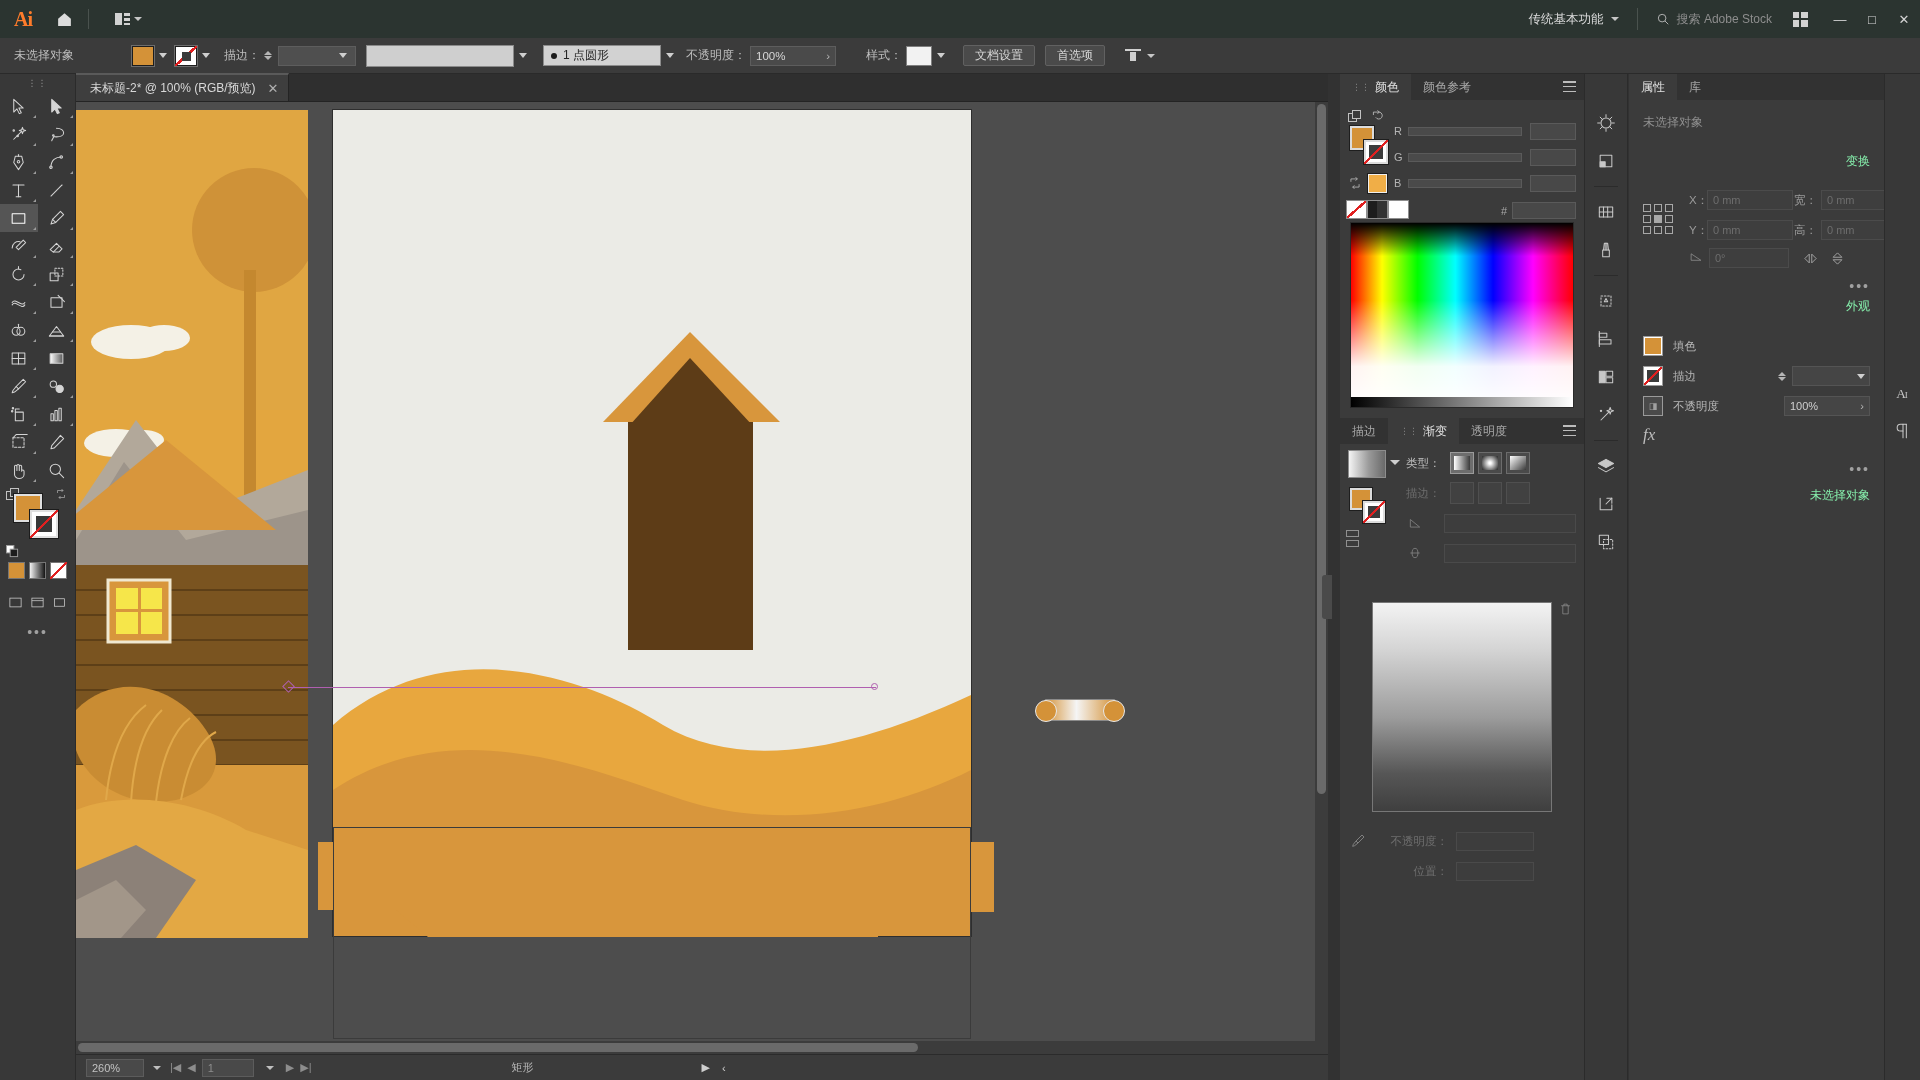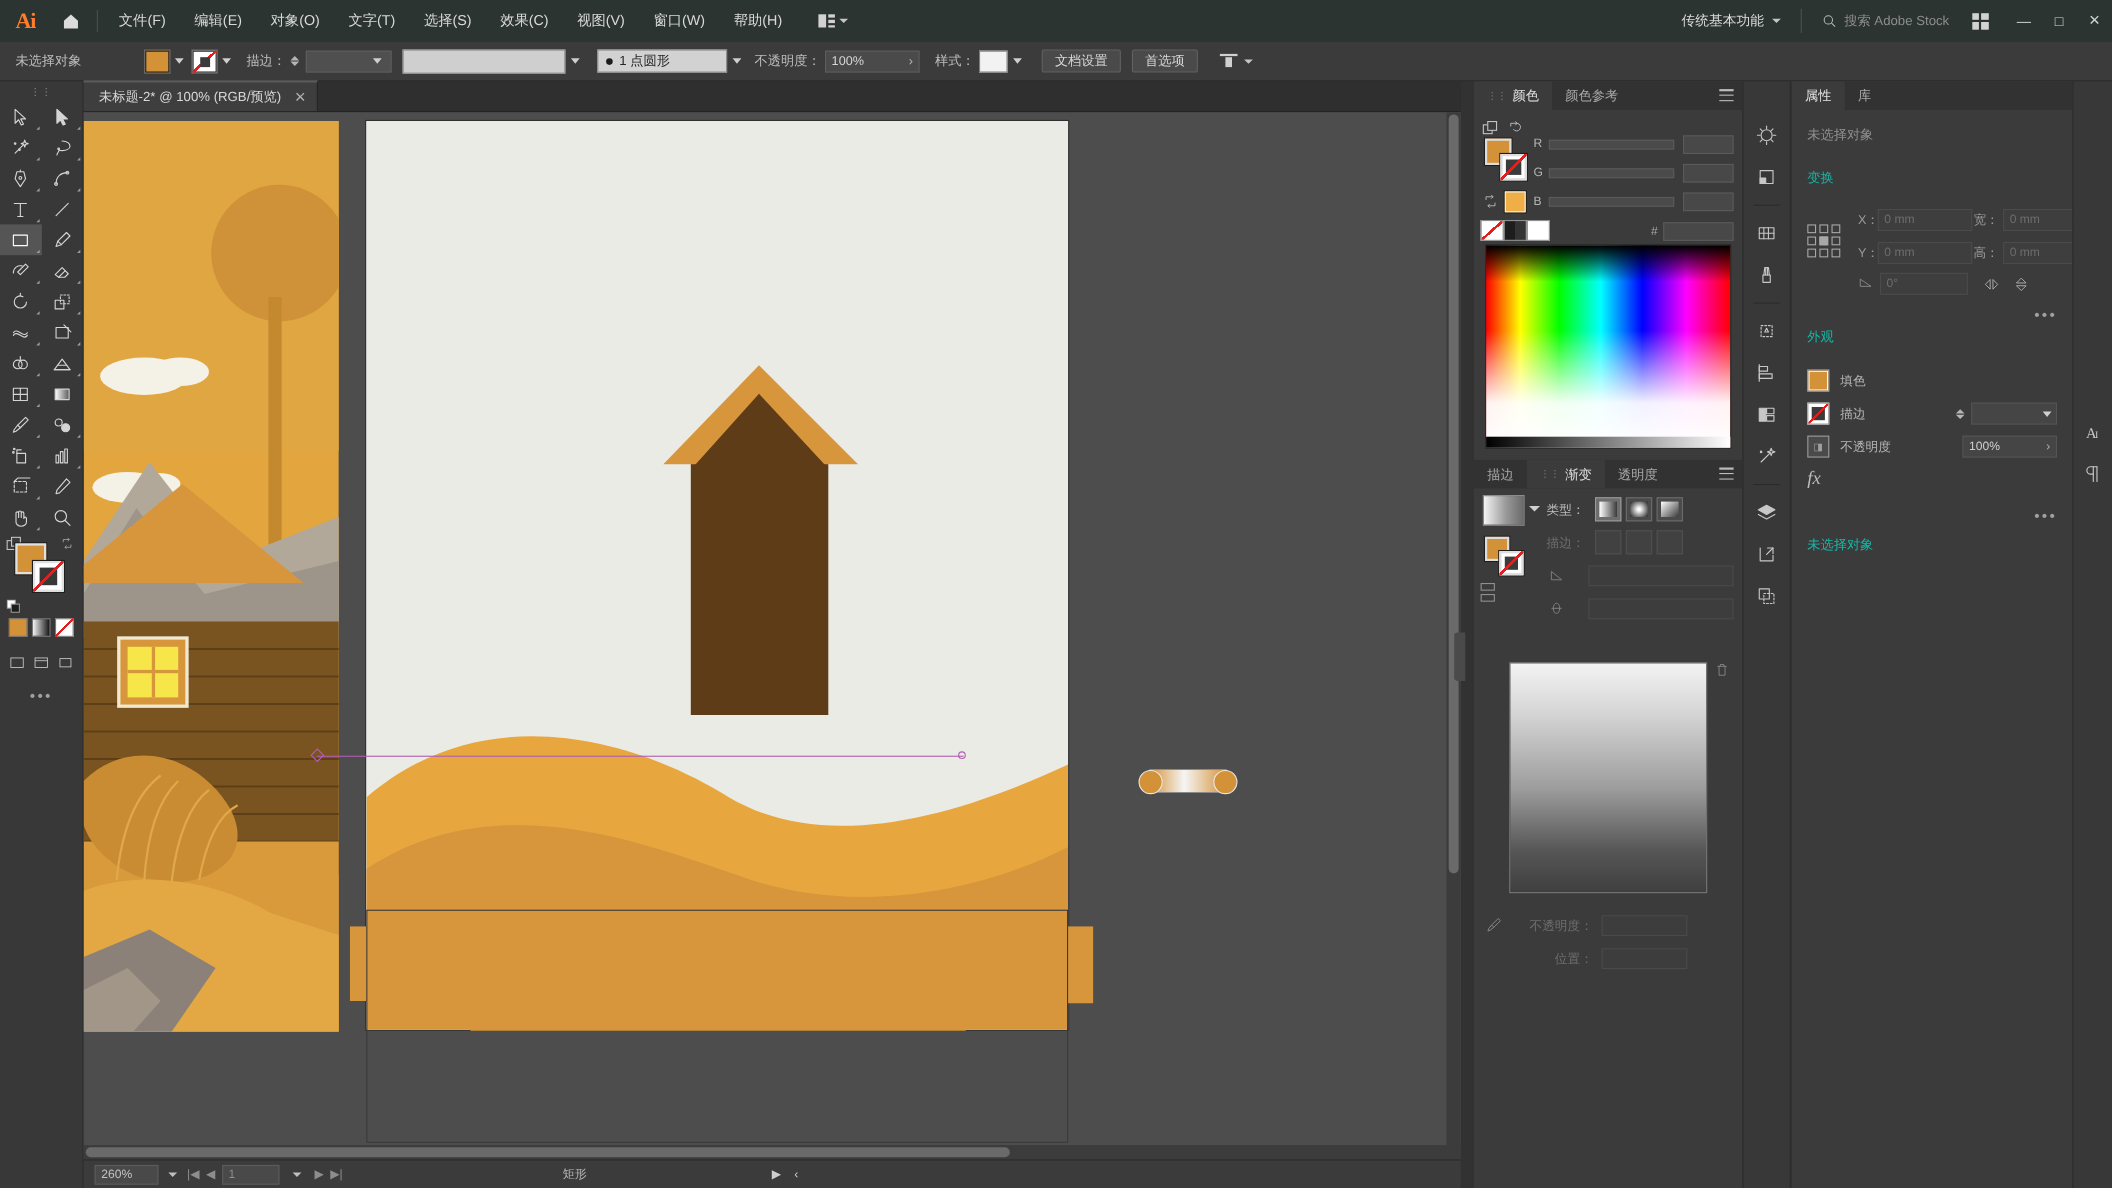--- a/index.html
+++ b/index.html
@@ -354,21 +354,21 @@
   .gpb-row { display:flex; align-items:center; height:30px; gap:8px; }
   .gpb-lbl { font-size:11.5px; color:#6e6e6e; width:74px; text-align:right; }
   .gpb-field { width:78px;height:19px; background:#3d3d3d; border:1px solid #4a4a4a; }
   .gpb-drop { width:16px; display:flex; align-items:center; }
   .gpb-pen { width:16px; height:16px; }
   .gpb-pen svg{width:16px;height:16px;stroke:#8a8a8a;fill:none;stroke-width:1.3;}
 
   
   .propspanel { }
   .pp-sec { padding: 12px 14px 0 14px; }
-  .pp-head { font-size:12px; color:#14b8a6; margin-bottom: 10px; }
+  .pp-head { font-size:12px; color:#86efac; margin-bottom: 10px; text-align: right; }
   .pp-nosel { font-size:12px; color:#8f8f8f; padding: 14px 14px 0 14px; }
   .pp-transform { position:relative; padding: 8px 14px 0 14px; }
   .ref-grid {
     position:absolute; left:14px; top:24px; width:30px; height:30px;
     display:grid; grid-template-columns:repeat(3,1fr); grid-template-rows:repeat(3,1fr); gap:3px;
   }
   .ref-grid i { border:1.2px solid #a8a8a8; }
   .ref-grid i.on { background:#a8a8a8; }
   .xy-grid { margin-left: 46px; display:grid; grid-template-columns: 18px 86px 28px 86px 1fr; row-gap:8px; align-items:center; }
   .xy-lbl { font-size:11.5px; color:#9a9a9a; }
@@ -406,31 +406,20 @@
 <div class="app">
 
   <div class="menubar">
     <div class="ai-logo">Ai</div>
     <div class="home-btn">
       <svg viewBox="0 0 24 24">
           <path d="M3 11 L12 3 L21 11 L21 21 L3 21 Z"></path>
         </svg>
     </div>
     <div class="menu-div"></div>
-    <div class="menu-items">
-      <div class="menu-item">文件(F)</div>
-      <div class="menu-item">编辑(E)</div>
-      <div class="menu-item">对象(O)</div>
-      <div class="menu-item">文字(T)</div>
-      <div class="menu-item">选择(S)</div>
-      <div class="menu-item">效果(C)</div>
-      <div class="menu-item">视图(V)</div>
-      <div class="menu-item">窗口(W)</div>
-      <div class="menu-item">帮助(H)</div>
-    </div>
     <div class="arrange-btn">
       <span class="arrange-icon">
           <i></i>
           <i></i>
           <i></i>
           <i></i>
         </span>
       <span class="caret"></span>
     </div>
 
@@ -490,21 +479,21 @@
       <span>1 点圆形</span>
     </div>
     <span class="mini-caret"></span>
 
     <span class="cb-label" style="margin-left:4px">不透明度：</span>
     <div class="opac-field" style="margin-left:4px">
       <span>100%</span>
       <span style="color:#b5b5b5">›</span>
     </div>
 
-    <span class="cb-label" style="margin-left:14px">样式：</span>
+    <span class="cb-label" style="margin-left:30px">样式：</span>
     <div class="style-sw" style="margin-left:4px"></div>
     <span class="mini-caret"></span>
 
     <div class="cb-btn" style="margin-left:10px">文档设置</div>
     <div class="cb-btn" style="margin-left:10px">首选项</div>
 
     <div style="display:flex;align-items:center;gap:6px;margin-left:20px">
       <span class="align-icon">
           <i></i>
           <i></i>

